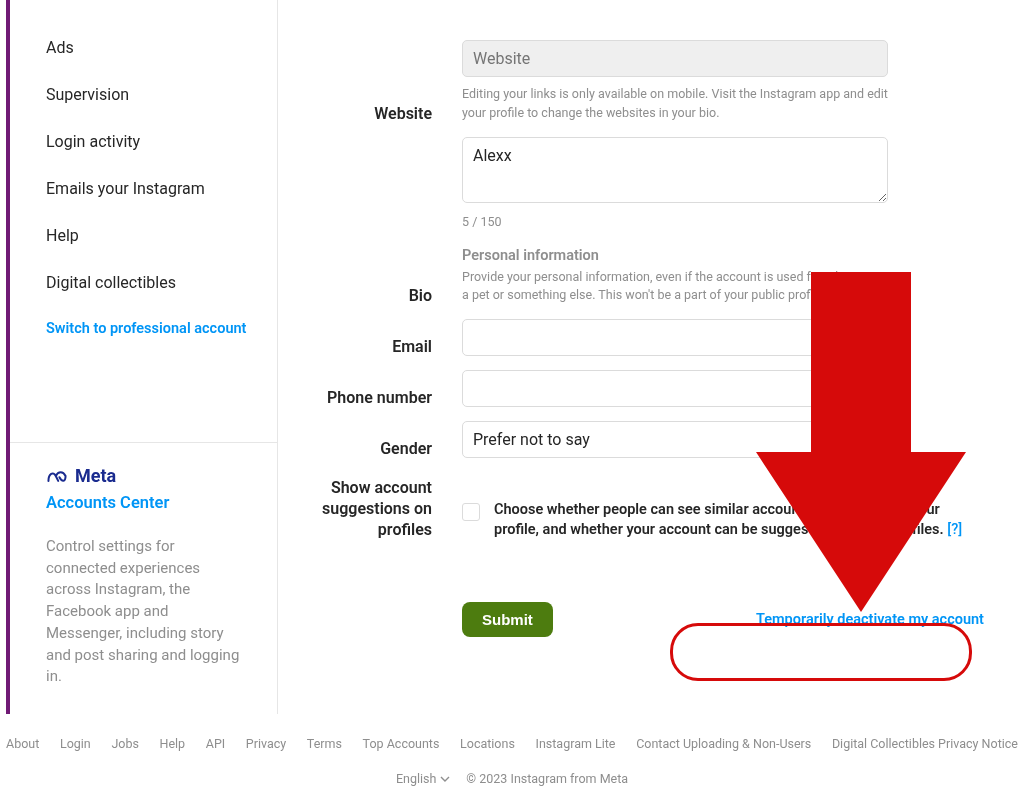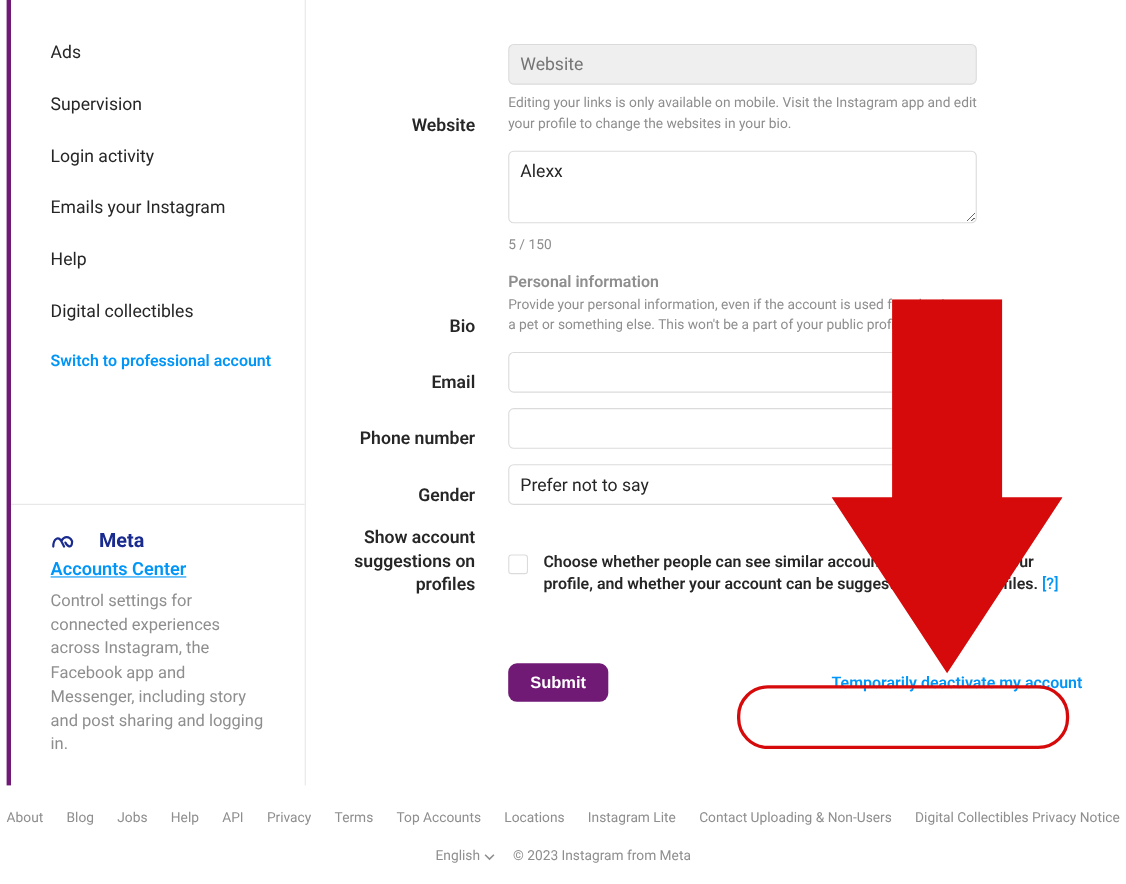--- a/index.html
+++ b/index.html
@@ -43,34 +43,33 @@
     cursor: pointer;
   }
   .sidebar-spacer { flex: 1; }
   .sidebar-card {
     border-top: 1px solid #e6e6e6;
     padding: 22px 36px 26px 36px;
   }
   .meta-logo {
     display: flex;
     align-items: center;
-    gap: 22px;
+    gap: 7px;
     font-weight: 700;
     font-size: 18px;
     color: #1a2b8f;
     margin-bottom: 6px;
   }
   .meta-logo svg { width: 22px; height: 22px; }
   .accounts-center-link {
     color: #0095f6;
     font-size: 16.5px;
     font-weight: 600;
-    margin-bottom: 8px;
-    cursor: pointer;
-    text-decoration: underline;
+    margin-bottom: 24px;
+    cursor: pointer;
   }
   .acct-desc {
     color: #8e8e8e;
     font-size: 15px;
     line-height: 1.45;
   }
 
   .main {
     flex: 1;
     padding: 0 16px 0 0;
@@ -147,21 +146,21 @@
   .checkbox-label .help-q { color: #0095f6; font-weight: 500; }
 
   .submit-row {
     display: flex;
     align-items: center;
     justify-content: space-between;
     margin-top: 48px;
     padding-right: 24px;
   }
   .submit-btn {
-    background: #701a75;
+    background: #4d7c0f;
     color: #fff;
     font-weight: 600;
     font-size: 15px;
     border: none;
     border-radius: 8px;
     padding: 9px 20px;
     cursor: pointer;
   }
   .deactivate-link {
     color: #0095f6;
@@ -300,21 +299,21 @@
 </div>
 
 <svg class="arrow-svg" width="210" height="350">
   <path d="M55 0 L155 0 L155 180 L210 180 L105 340 L0 180 L55 180 Z" fill="#d60a0a"></path>
 </svg>
 <div class="circle-highlight"></div>
 
 <div class="footer">
   <div class="footer-row1">
     <span>About</span>
-    <span>Blog</span>
+    <span>Login</span>
     <span>Jobs</span>
     <span>Help</span>
     <span>API</span>
     <span>Privacy</span>
     <span>Terms</span>
     <span>Top Accounts</span>
     <span>Locations</span>
     <span>Instagram Lite</span>
     <span>Contact Uploading &amp; Non-Users</span>
     <span>Digital Collectibles Privacy Notice</span>

